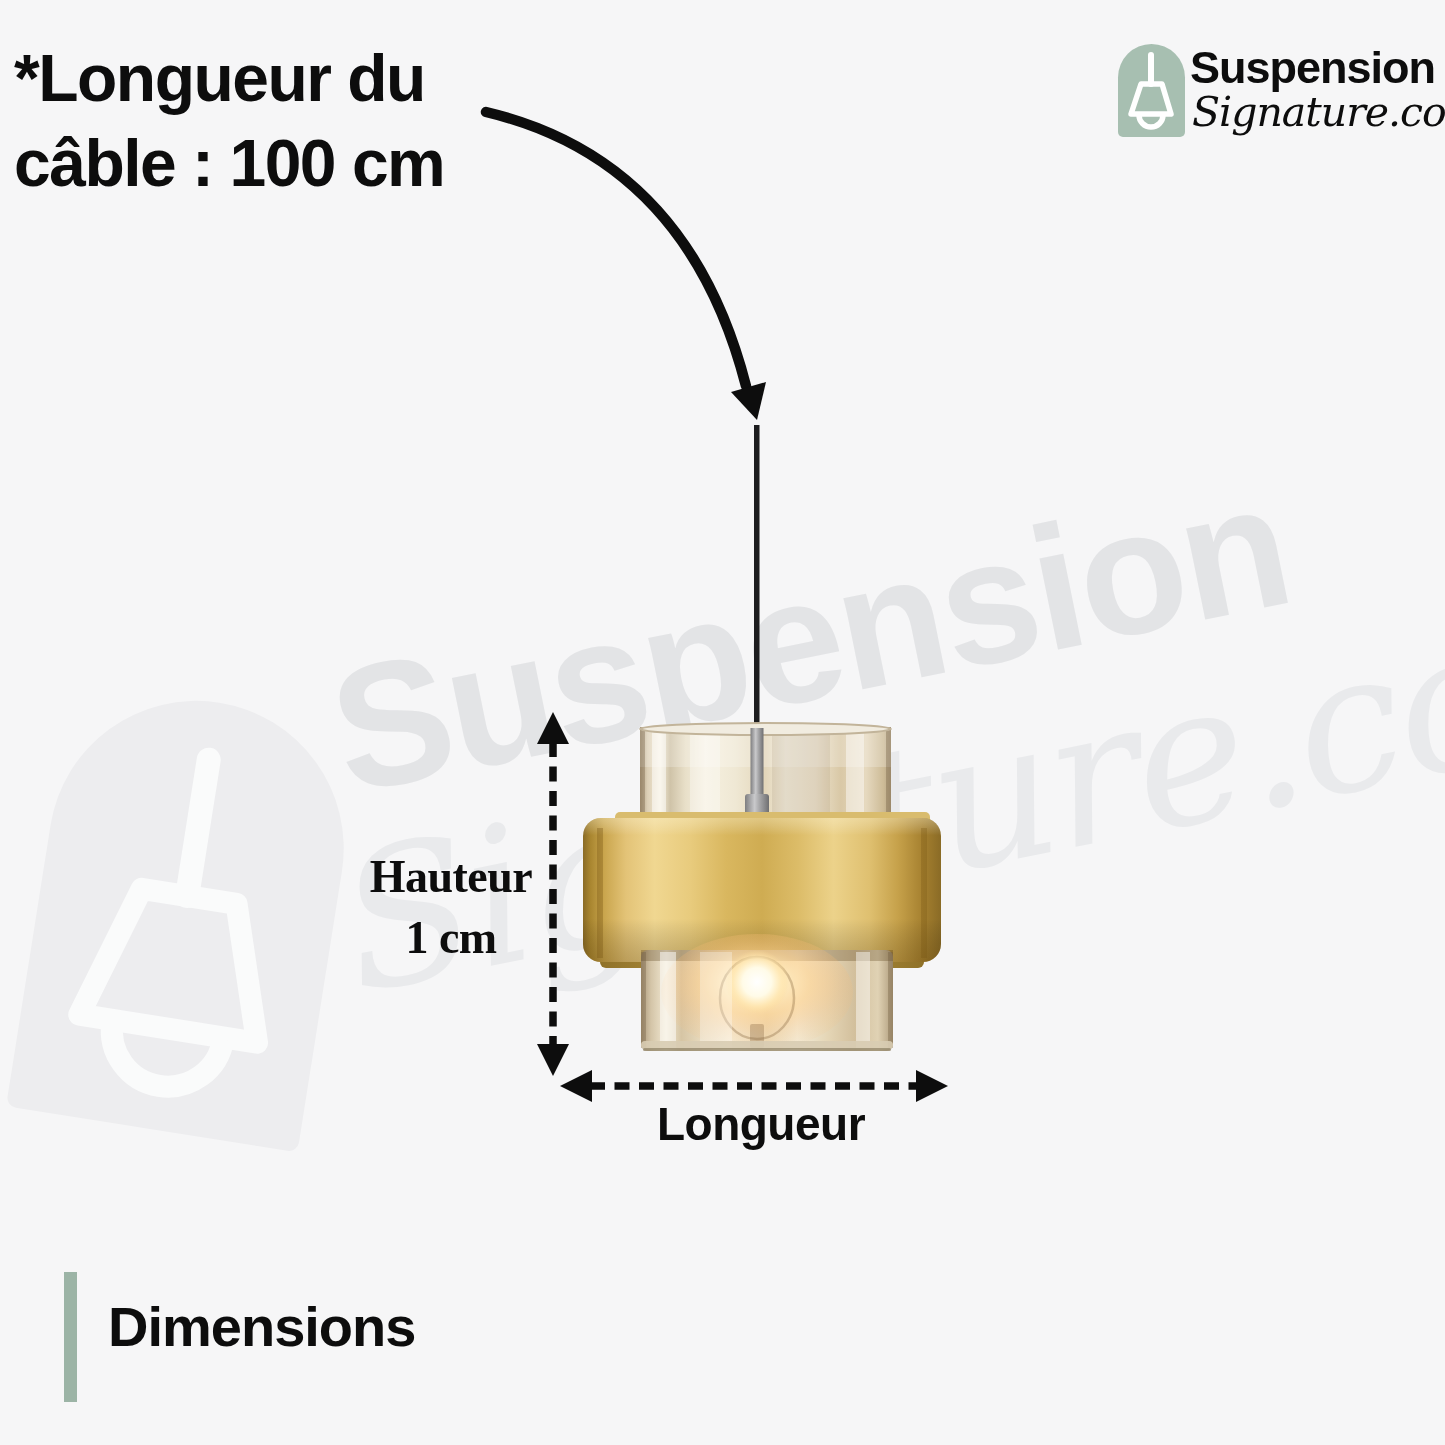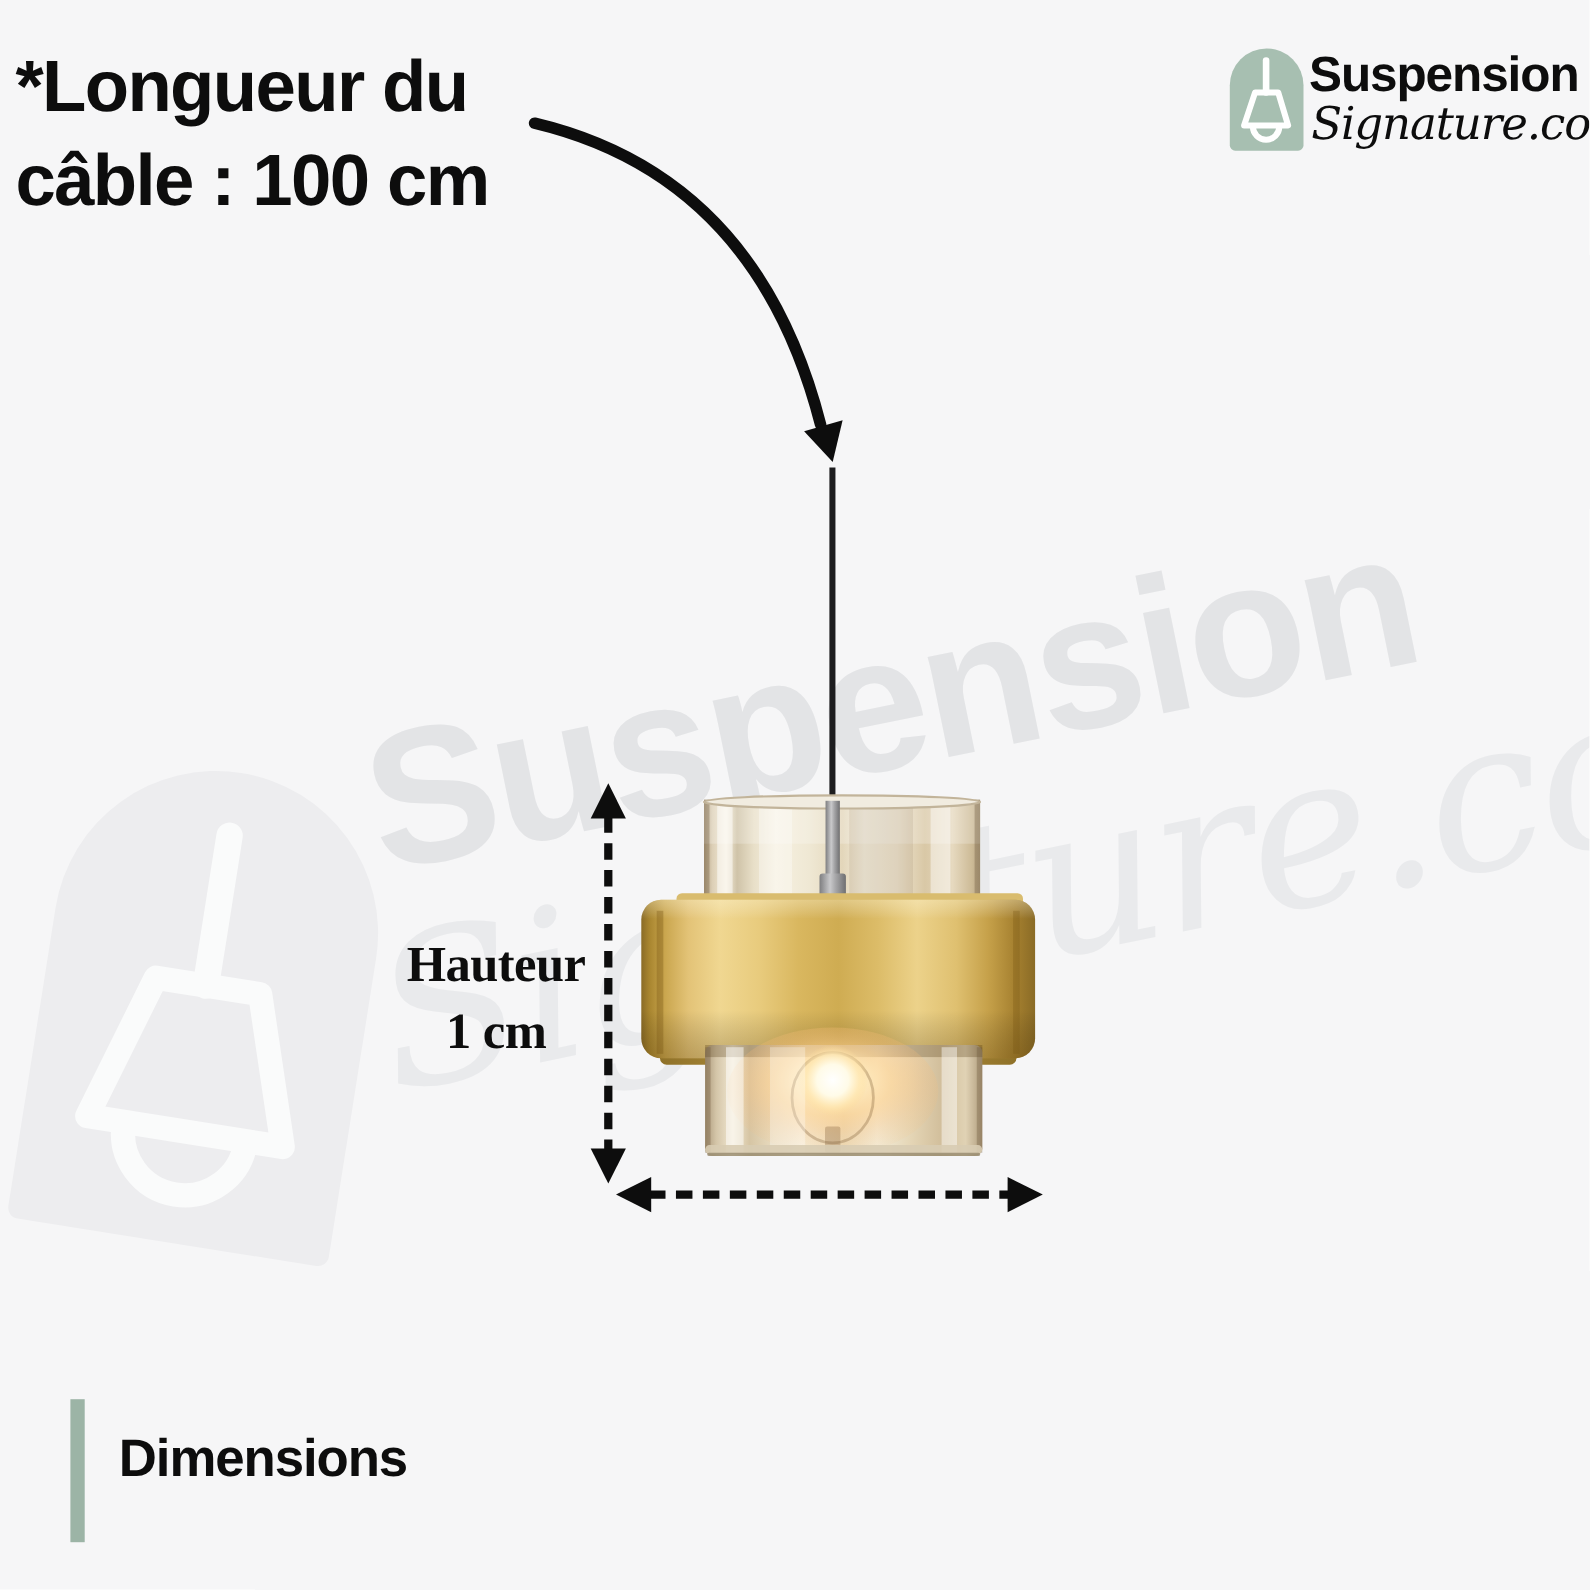--- a/index.html
+++ b/index.html
@@ -71,21 +71,21 @@
     font-size:41px;line-height:48px;letter-spacing:-1px;
   }
   
   .section-bar{
     position:absolute;left:64px;top:1272px;width:13px;height:130px;
     background:var(--sage_accent,#9cb4a6);
     z-index:6;
   }
   .section-title{
     position:absolute;left:108px;top:1290px;white-space:nowrap;
-    font-weight:700;font-size:48px;line-height:74px;letter-spacing:-1px;
+    font-weight:700;font-size:56px;line-height:74px;letter-spacing:-1px;
     z-index:6;
   }
 </style>
 </head>
 <body>
 
 <div class="canvas">
 
   <div class="wm-arch">
     <svg width="295" height="432" viewBox="0 0 295 432">
@@ -242,20 +242,21 @@
     <span class="note-line">*Longueur du</span>
     <span class="note-line">câble : 100 cm</span>
   </div>
 
   <div class="dim-height">
     <span class="note-line">Hauteur</span>
     <span class="note-line">1 cm</span>
   </div>
 
   <div class="dim-width">
+    <span class="note-line">Longueur</span>
   </div>
 
   <div class="brand">
     <div class="brand-arch">
       <svg width="67" height="93" viewBox="0 0 67 93">
         <line x1="33" y1="11" x2="33" y2="40" stroke="#ffffff" stroke-width="6" stroke-linecap="round"></line>
         <path d="M 23 40 L 44 40 L 53 70 L 13 70 Z" fill="none" stroke="#ffffff" stroke-width="5.5" stroke-linejoin="round"></path>
         <path d="M 21 71 a 12 12 0 0 0 24 0" fill="none" stroke="#ffffff" stroke-width="5.5"></path>
       </svg>
     </div>

